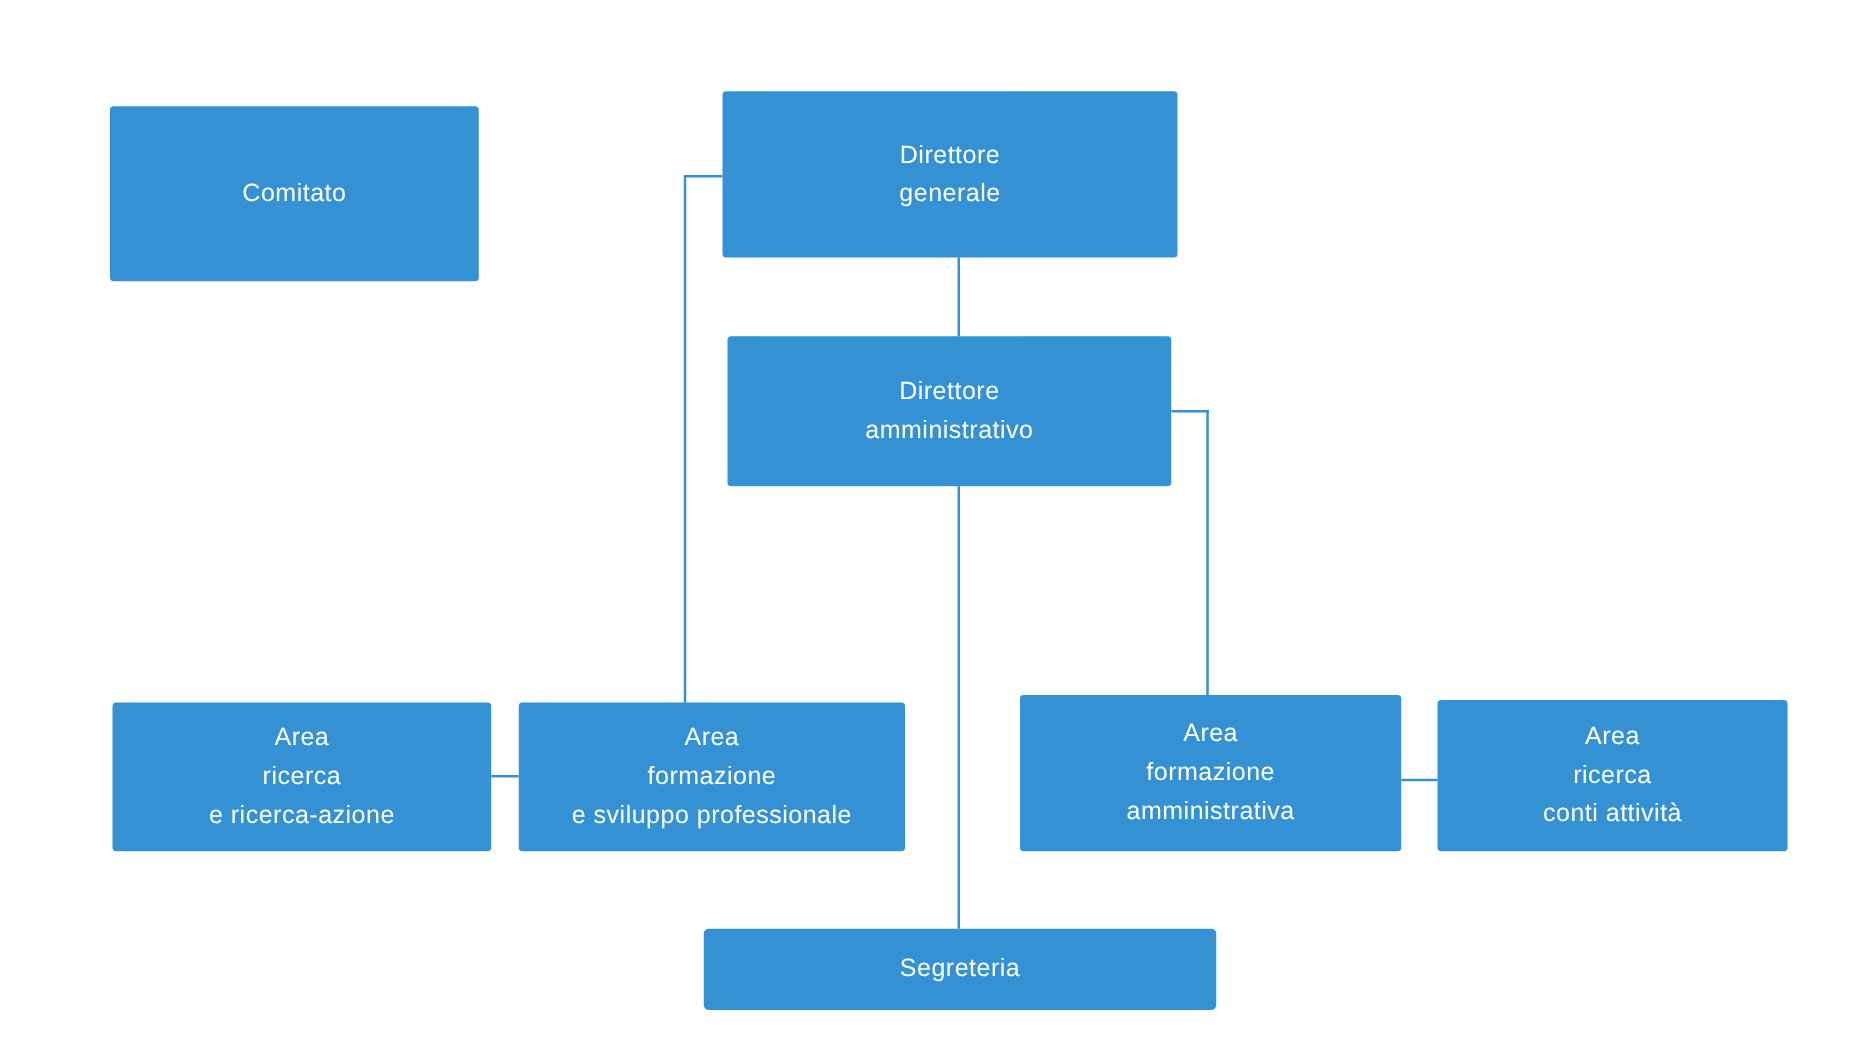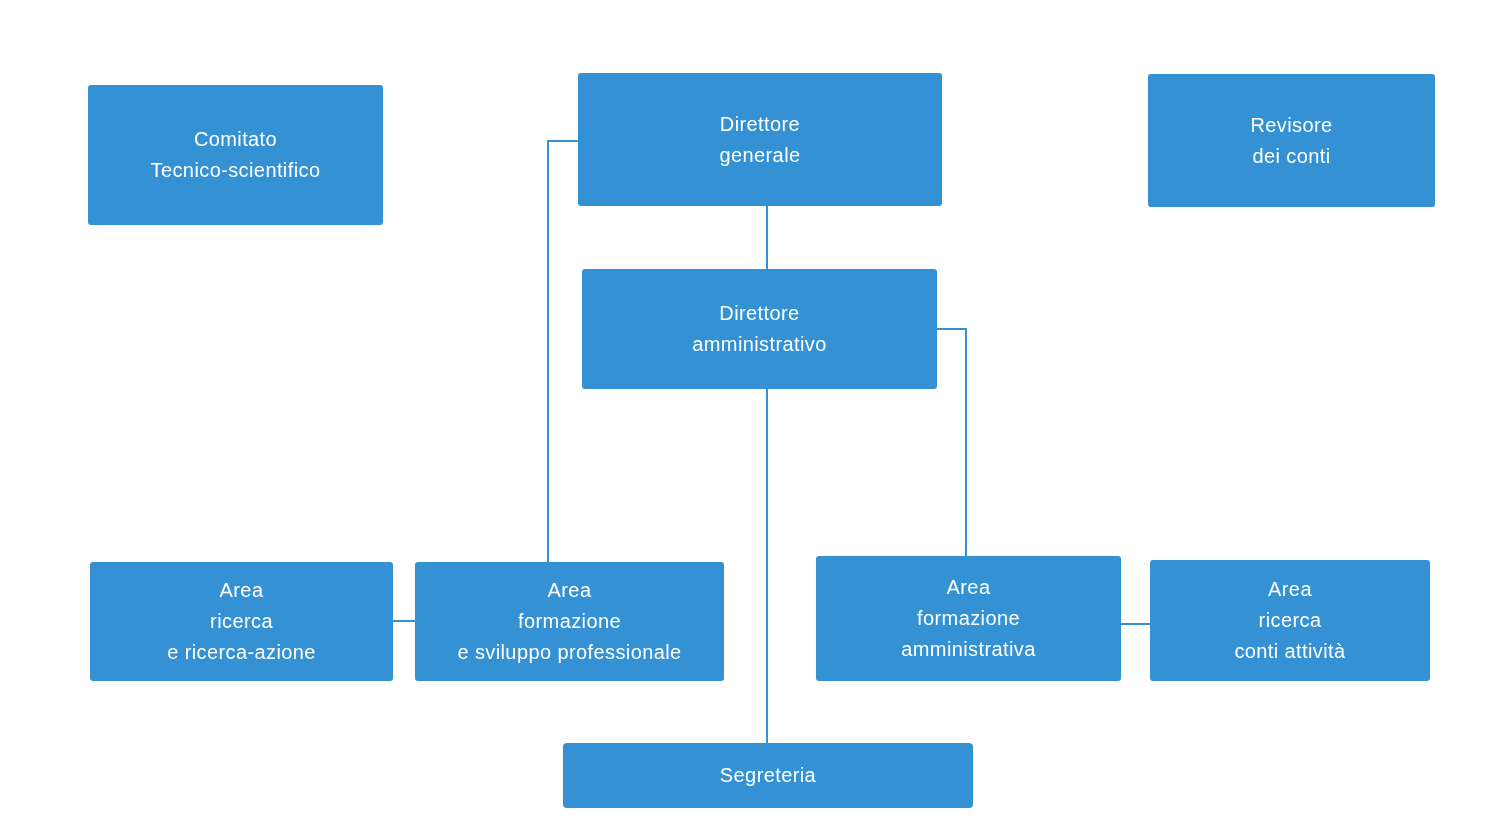--- a/index.html
+++ b/index.html
@@ -73,32 +73,27 @@
   <div class="edge h" id="e-gen-left-h"></div>
   <div class="edge v" id="e-gen-formazione"></div>
   <div class="edge v" id="e-amm-segreteria"></div>
   <div class="edge h" id="e-amm-right-h"></div>
   <div class="edge v" id="e-amm-contabile"></div>
   <div class="edge h" id="e-ricerca-formazione"></div>
   <div class="edge h" id="e-contabile-supporto"></div>
 
   <div class="node" id="n-comitato">
     <span>Comitato</span>
-    <span>Tecnico-scientifico</span>
   </div>
 
   <div class="node" id="n-generale">
     <span>Direttore</span>
     <span>generale</span>
   </div>
 
-  <div class="node" id="n-revisore">
-    <span>Revisore</span>
-    <span>dei conti</span>
-  </div>
 
   <div class="node" id="n-amministrativo">
     <span>Direttore</span>
     <span>amministrativo</span>
   </div>
 
   <div class="node" id="n-ricerca">
     <span>Area</span>
     <span>ricerca</span>
     <span>e ricerca-azione</span>

